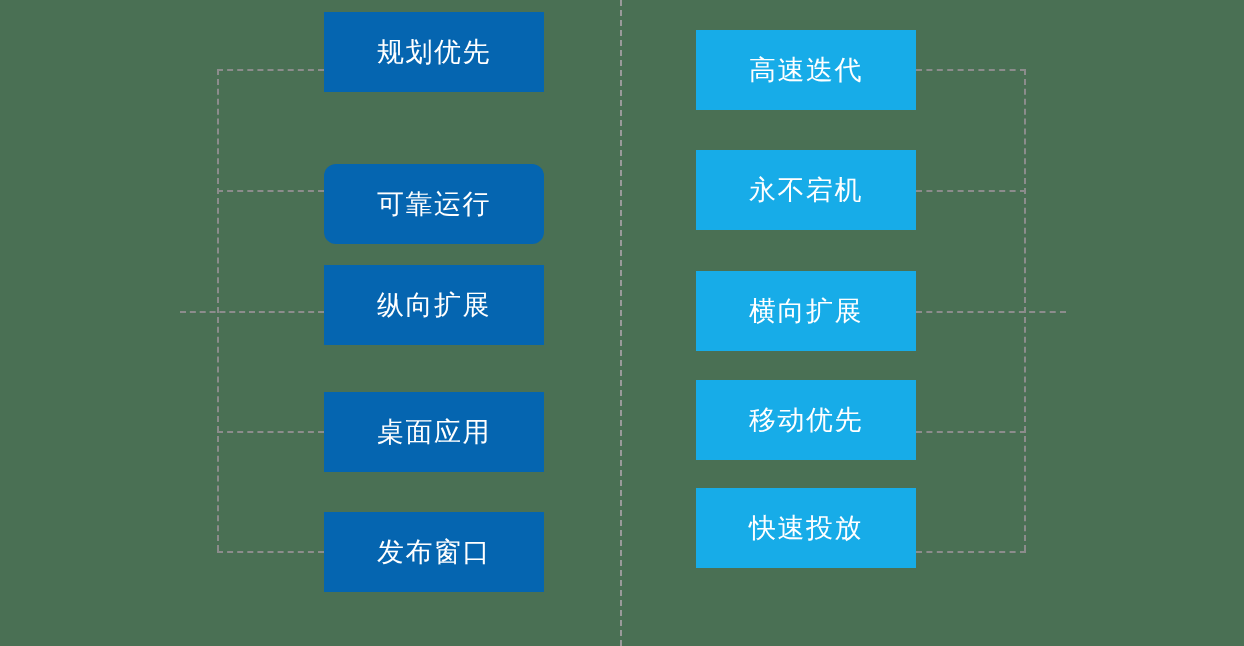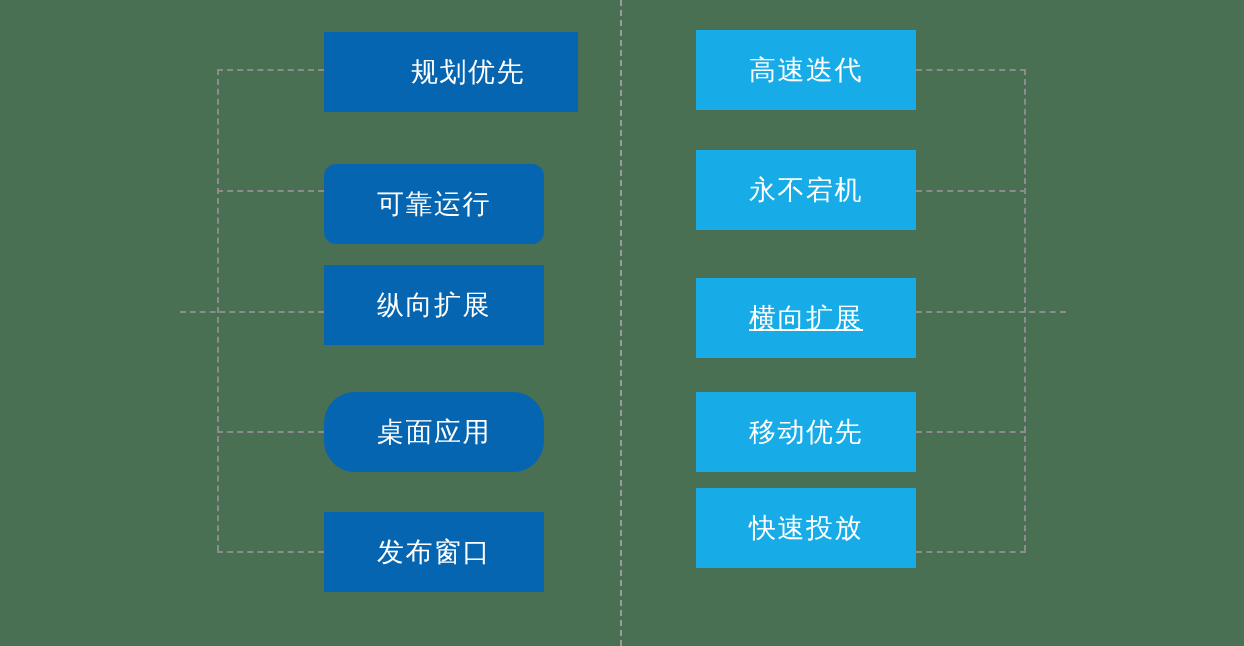--- a/index.html
+++ b/index.html
@@ -101,48 +101,48 @@
   <div class="vline" style="left:1024px; top:69px; height:482px;"></div>
   <div class="hline" style="left:916px; top:69px; width:110px;"></div>
   <div class="hline" style="left:916px; top:190px; width:110px;"></div>
   <div class="hline" style="left:916px; top:311px; width:150px;"></div>
   <div class="hline" style="left:916px; top:431px; width:110px;"></div>
   <div class="hline" style="left:916px; top:551px; width:110px;"></div>
 
 
 
   <div class="col-left">
-    <div class="box" style="top:32px;padding-left:34px;">
+    <div class="box" style="top:12px;">
       <span>规划优先</span>
     </div>
     <div class="box" style="top:164px;border-radius:12px;">
       <span>可靠运行</span>
     </div>
     <div class="box" style="top:265px;">
       <span>纵向扩展</span>
     </div>
-    <div class="box" style="top:392px;border-radius:31px;">
+    <div class="box" style="top:392px;">
       <span>桌面应用</span>
     </div>
     <div class="box" style="top:512px;">
       <span>发布窗口</span>
     </div>
   </div>
 
   <div class="col-right">
     <div class="box" style="top:30px;">
       <span>高速迭代</span>
     </div>
     <div class="box" style="top:150px;">
       <span>永不宕机</span>
     </div>
-    <div class="box" style="top:278px;text-decoration:underline;">
+    <div class="box" style="top:271px;">
       <span>横向扩展</span>
     </div>
-    <div class="box" style="top:392px;">
+    <div class="box" style="top:380px;">
       <span>移动优先</span>
     </div>
     <div class="box" style="top:488px;">
       <span>快速投放</span>
     </div>
   </div>
 
 </div>
 
 </body></html>

